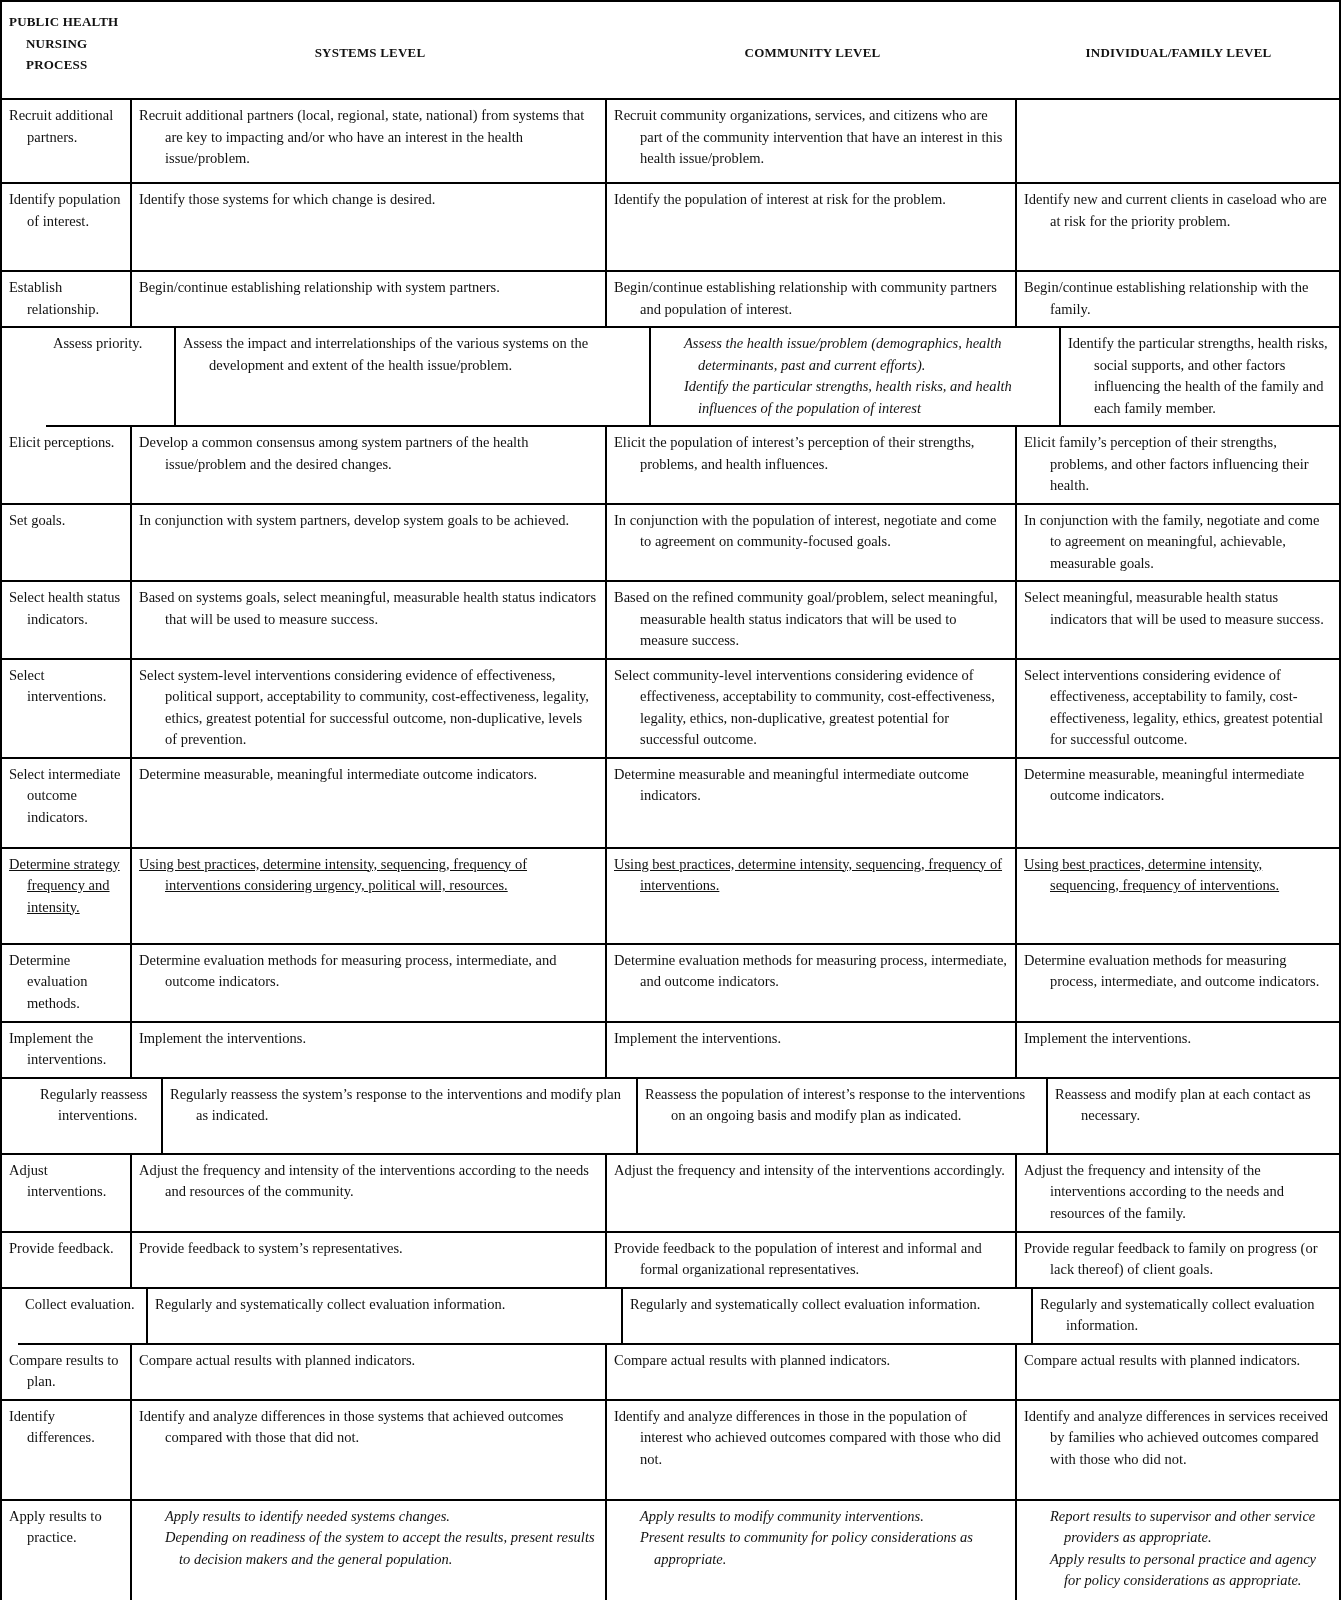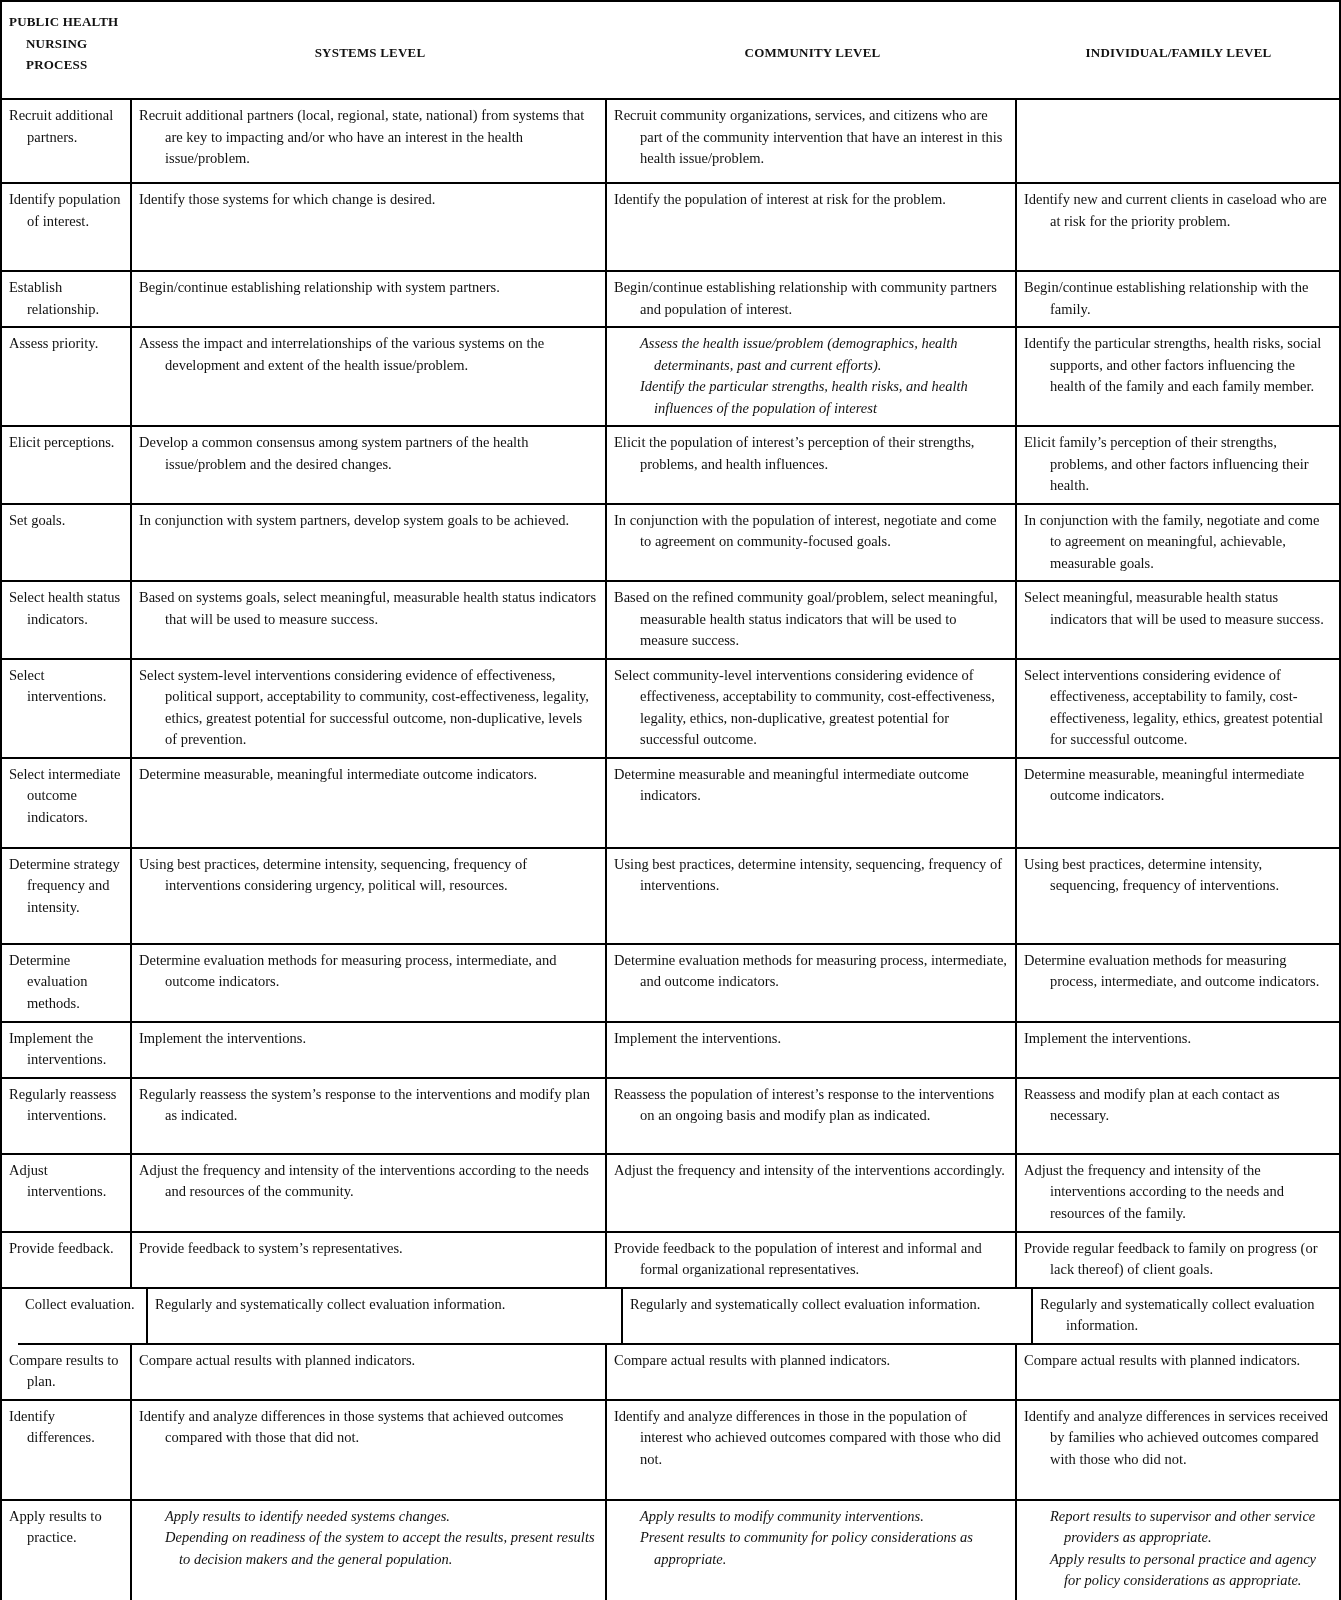--- a/index.html
+++ b/index.html
@@ -61,21 +61,21 @@
         <div class="cell systems">
           <div class="para">Begin/continue establishing relationship with system partners.</div>
         </div>
         <div class="cell community">
           <div class="para">Begin/continue establishing relationship with community partners and population of interest.</div>
         </div>
         <div class="cell individual">
           <div class="para">Begin/continue establishing relationship with the family.</div>
         </div>
       </div>
-      <div class="row" style="min-height: 94px;">
+      <div class="row" style="min-height: 94px; margin-left: 44px;">
         <div class="cell process">
           <div class="para">Assess priority.</div>
         </div>
         <div class="cell systems">
           <div class="para">Assess the impact and interrelationships of the various systems on the development and extent of the health issue/problem.</div>
         </div>
         <div class="cell community indented">
           <div class="para">Assess the health issue/problem (demographics, health determinants, past and current efforts).</div>
           <div class="para">Identify the particular strengths, health risks, and health influences of the population of interest</div>
         </div>
@@ -146,21 +146,21 @@
         <div class="cell systems">
           <div class="para">Determine measurable, meaningful intermediate outcome indicators.</div>
         </div>
         <div class="cell community">
           <div class="para">Determine measurable and meaningful intermediate outcome indicators.</div>
         </div>
         <div class="cell individual">
           <div class="para">Determine measurable, meaningful intermediate outcome indicators.</div>
         </div>
       </div>
-      <div class="row" style="min-height: 96px;">
+      <div class="row" style="min-height: 96px; text-decoration: underline;">
         <div class="cell process">
           <div class="para">Determine strategy frequency and intensity.</div>
         </div>
         <div class="cell systems">
           <div class="para">Using best practices, determine intensity, sequencing, frequency of interventions considering urgency, political will, resources.</div>
         </div>
         <div class="cell community">
           <div class="para">Using best practices, determine intensity, sequencing, frequency of interventions.</div>
         </div>
         <div class="cell individual">
@@ -188,21 +188,21 @@
         <div class="cell systems">
           <div class="para">Implement the interventions.</div>
         </div>
         <div class="cell community">
           <div class="para">Implement the interventions.</div>
         </div>
         <div class="cell individual">
           <div class="para">Implement the interventions.</div>
         </div>
       </div>
-      <div class="row" style="min-height: 76px;">
+      <div class="row" style="min-height: 76px; padding-left: 31px;">
         <div class="cell process">
           <div class="para">Regularly reassess interventions.</div>
         </div>
         <div class="cell systems">
           <div class="para">Regularly reassess the system’s response to the interventions and modify plan as indicated.</div>
         </div>
         <div class="cell community">
           <div class="para">Reassess the population of interest’s response to the interventions on an ongoing basis and modify plan as indicated.</div>
         </div>
         <div class="cell individual">

